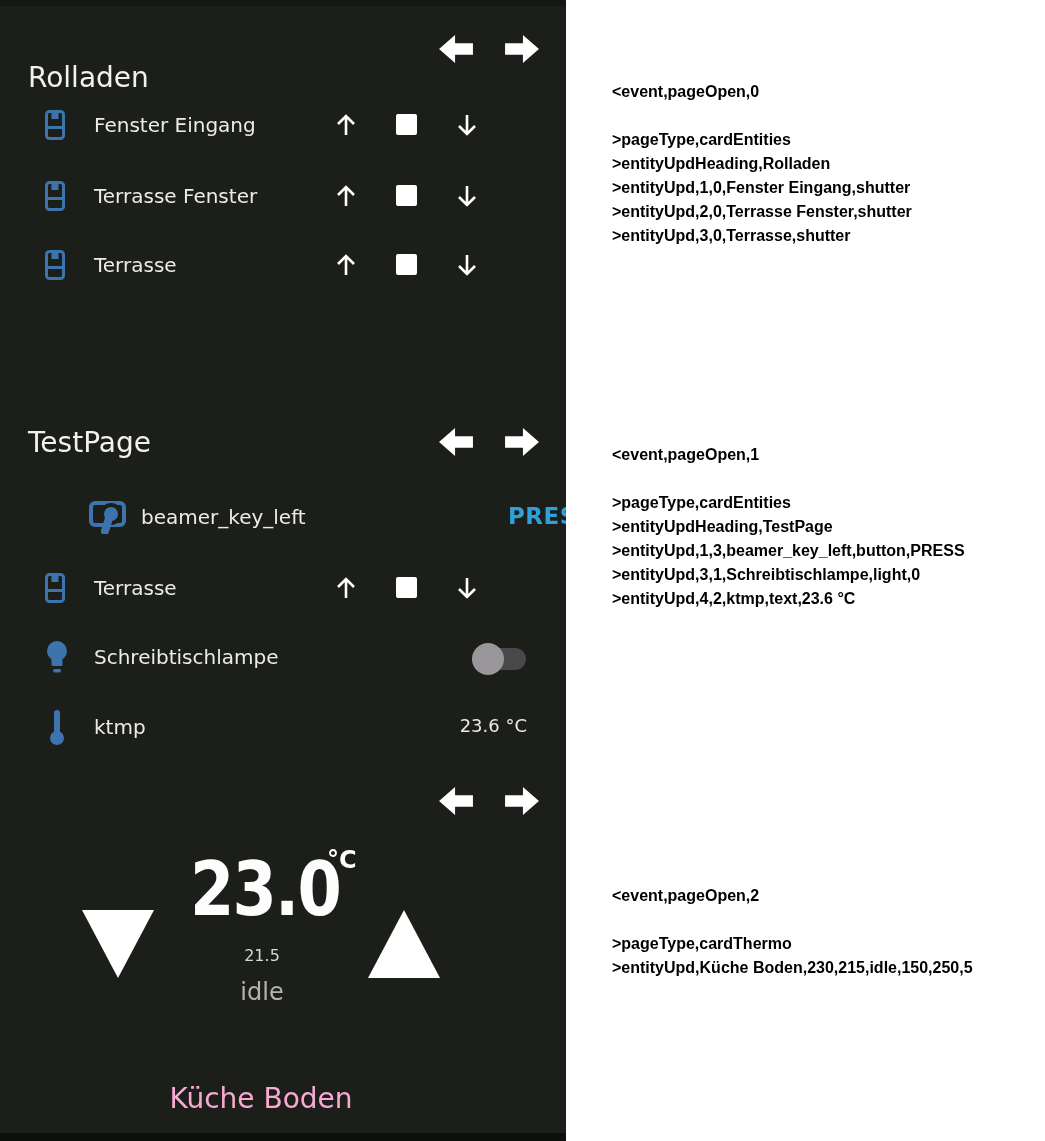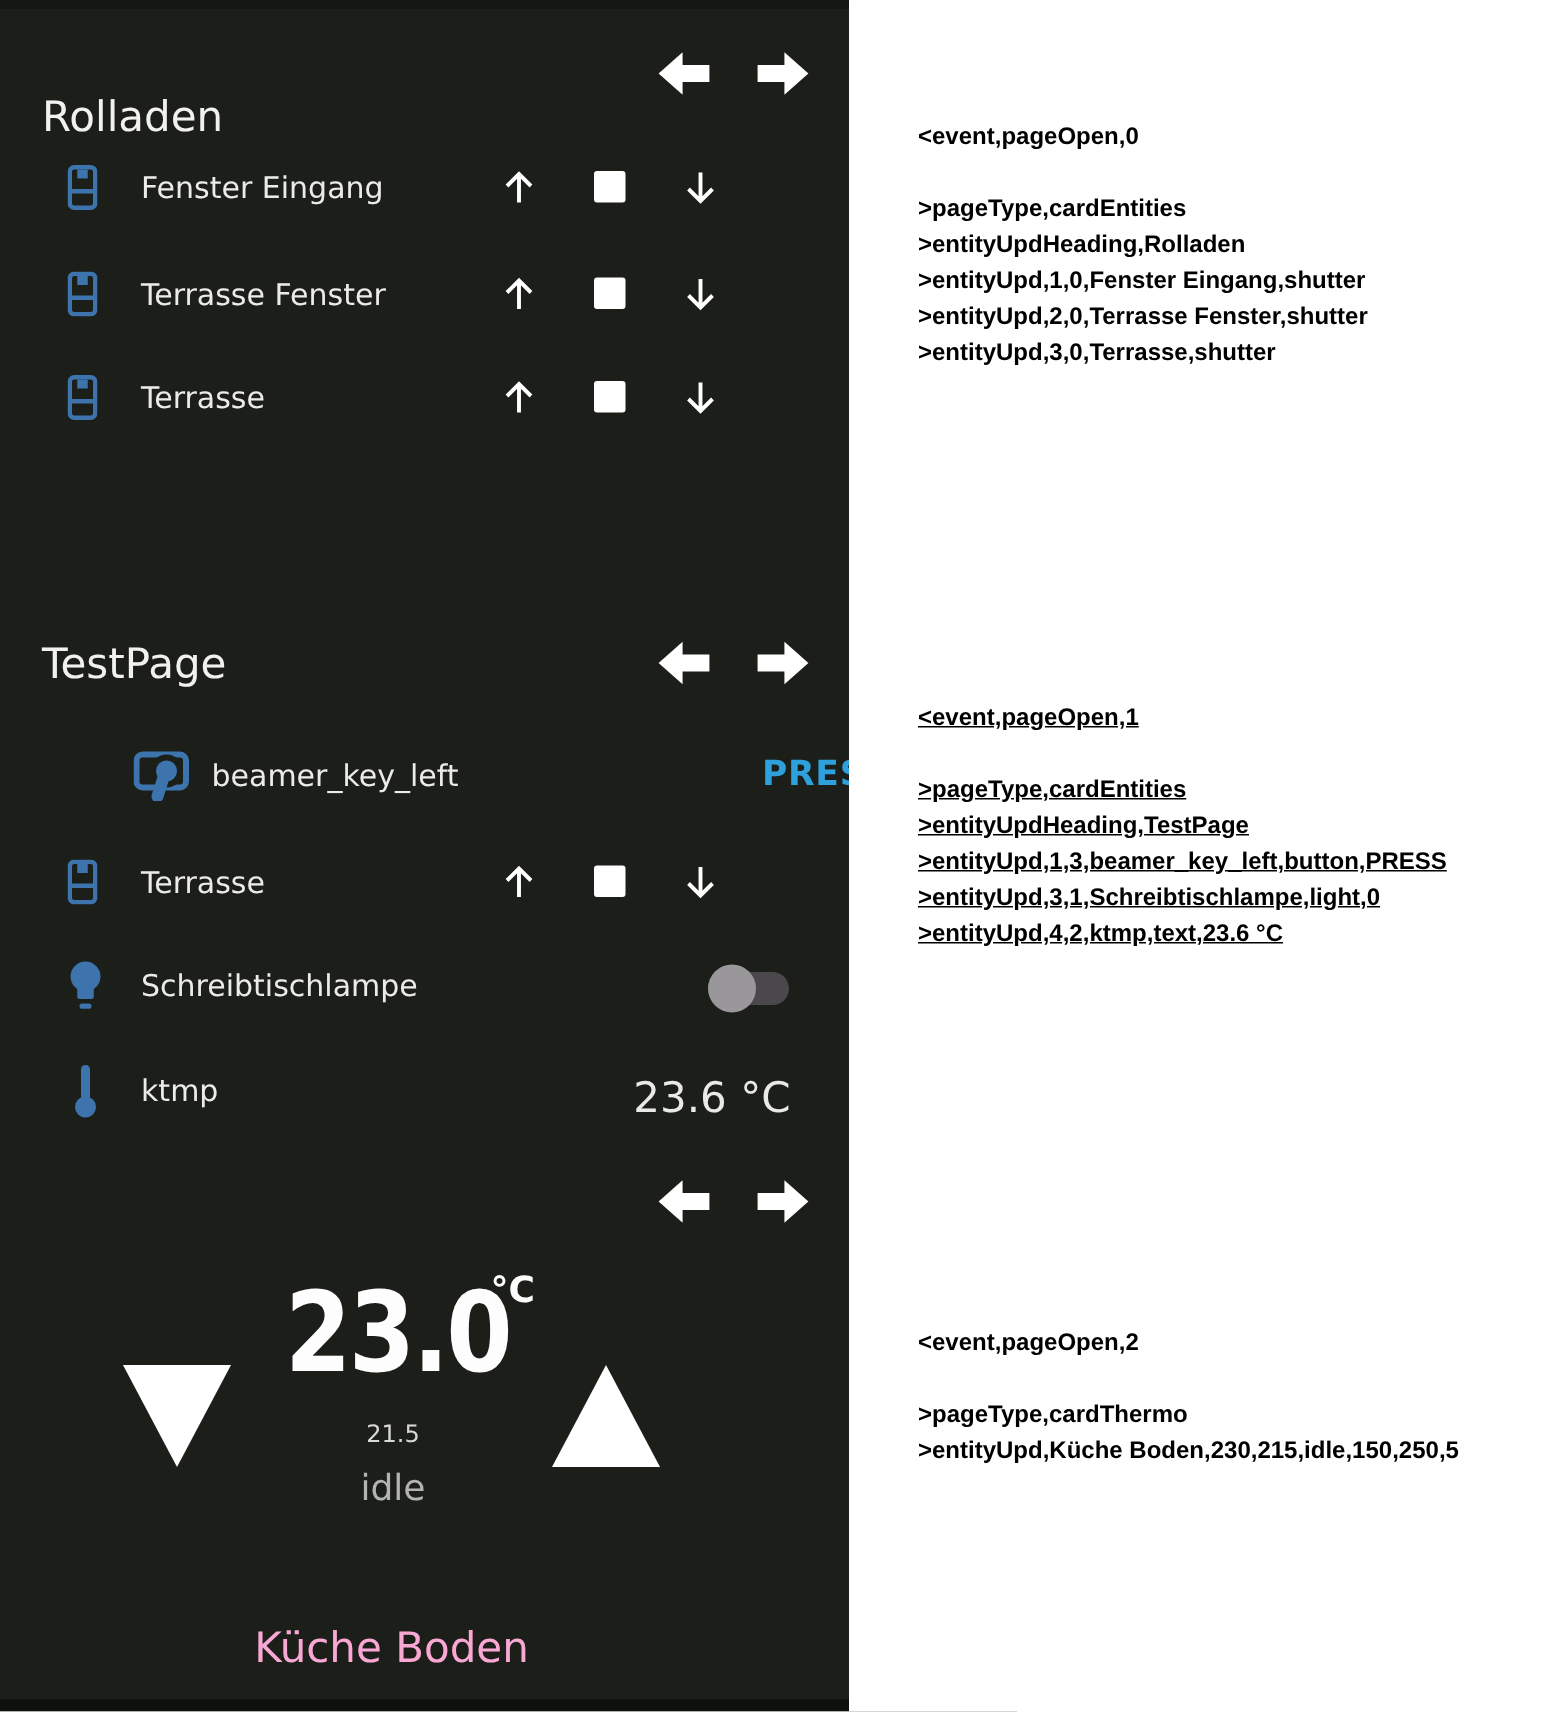--- a/index.html
+++ b/index.html
@@ -10,21 +10,21 @@
   .panel{position:absolute;left:0;top:0;width:566px;height:1141px;background:#1b1e19;overflow:hidden;}
   .edge-strip{position:absolute;left:0;width:566px;background:#0e100d;}
   .card-heading{position:absolute;left:28px;font-size:28px;line-height:34px;color:#f1f1f1;}
   .nav-arrow{position:absolute;width:36px;height:32px;}
   .nav-arrow svg{display:block;}
   .row{position:absolute;left:0;width:566px;height:40px;}
   .row-label{position:absolute;left:94px;top:8px;font-size:20px;color:#ebebeb;white-space:nowrap;}
   .ctl{position:absolute;top:7px;width:26px;height:26px;}
   .stop-sq{position:absolute;left:396px;top:9px;width:21px;height:21px;background:#ffffff;border-radius:2px;}
   .press{position:absolute;left:461px;top:6px;font-size:23px;font-weight:600;letter-spacing:.5px;color:#2ea0dc;}
-  .sensor-val{position:absolute;right:39px;top:8px;font-size:28px;color:#e9e9e9;white-space:nowrap;}
+  .sensor-val{position:absolute;right:39px;top:8px;font-size:18px;color:#e9e9e9;white-space:nowrap;}
   .toggle{position:absolute;left:472px;top:11px;width:54px;height:22px;border-radius:11px;background:#4a484b;}
   .toggle .knob{position:absolute;left:0;top:-5px;width:32px;height:32px;border-radius:50%;background:#9a979a;}
   
   .thermo-temp{position:absolute;left:190px;top:846px;font-size:74px;font-weight:700;letter-spacing:-2px;
                color:#fdfdfd;transform:scaleX(0.86);transform-origin:left top;white-space:nowrap;}
   .thermo-unit{position:absolute;left:327px;top:846px;font-size:24px;font-weight:700;color:#fdfdfd;}
   .thermo-set{position:absolute;left:197px;top:946px;width:130px;text-align:center;font-size:16px;color:#d8d8d8;}
   .thermo-state{position:absolute;left:197px;top:978px;width:130px;text-align:center;font-size:24px;color:#b3b3b3;}
   .thermo-name{position:absolute;left:0;top:1082px;width:522px;text-align:center;font-size:28px;color:#f9a8d4;}
   .tri-btn{position:absolute;width:72px;height:68px;}
@@ -217,21 +217,21 @@
   <div class="proto" style="top:80px;">
     <div>&lt;event,pageOpen,0</div>
     <div class="proto-gap"></div>
     <div>&gt;pageType,cardEntities</div>
     <div>&gt;entityUpdHeading,Rolladen</div>
     <div>&gt;entityUpd,1,0,Fenster Eingang,shutter</div>
     <div>&gt;entityUpd,2,0,Terrasse Fenster,shutter</div>
     <div>&gt;entityUpd,3,0,Terrasse,shutter</div>
   </div>
 
-  <div class="proto" style="top:467px;text-decoration:underline;">
+  <div class="proto" style="top:443px;">
     <div>&lt;event,pageOpen,1</div>
     <div class="proto-gap"></div>
     <div>&gt;pageType,cardEntities</div>
     <div>&gt;entityUpdHeading,TestPage</div>
     <div>&gt;entityUpd,1,3,beamer_key_left,button,PRESS</div>
     <div>&gt;entityUpd,3,1,Schreibtischlampe,light,0</div>
     <div>&gt;entityUpd,4,2,ktmp,text,23.6 °C</div>
   </div>
 
   <div class="proto" style="top:884px;">

